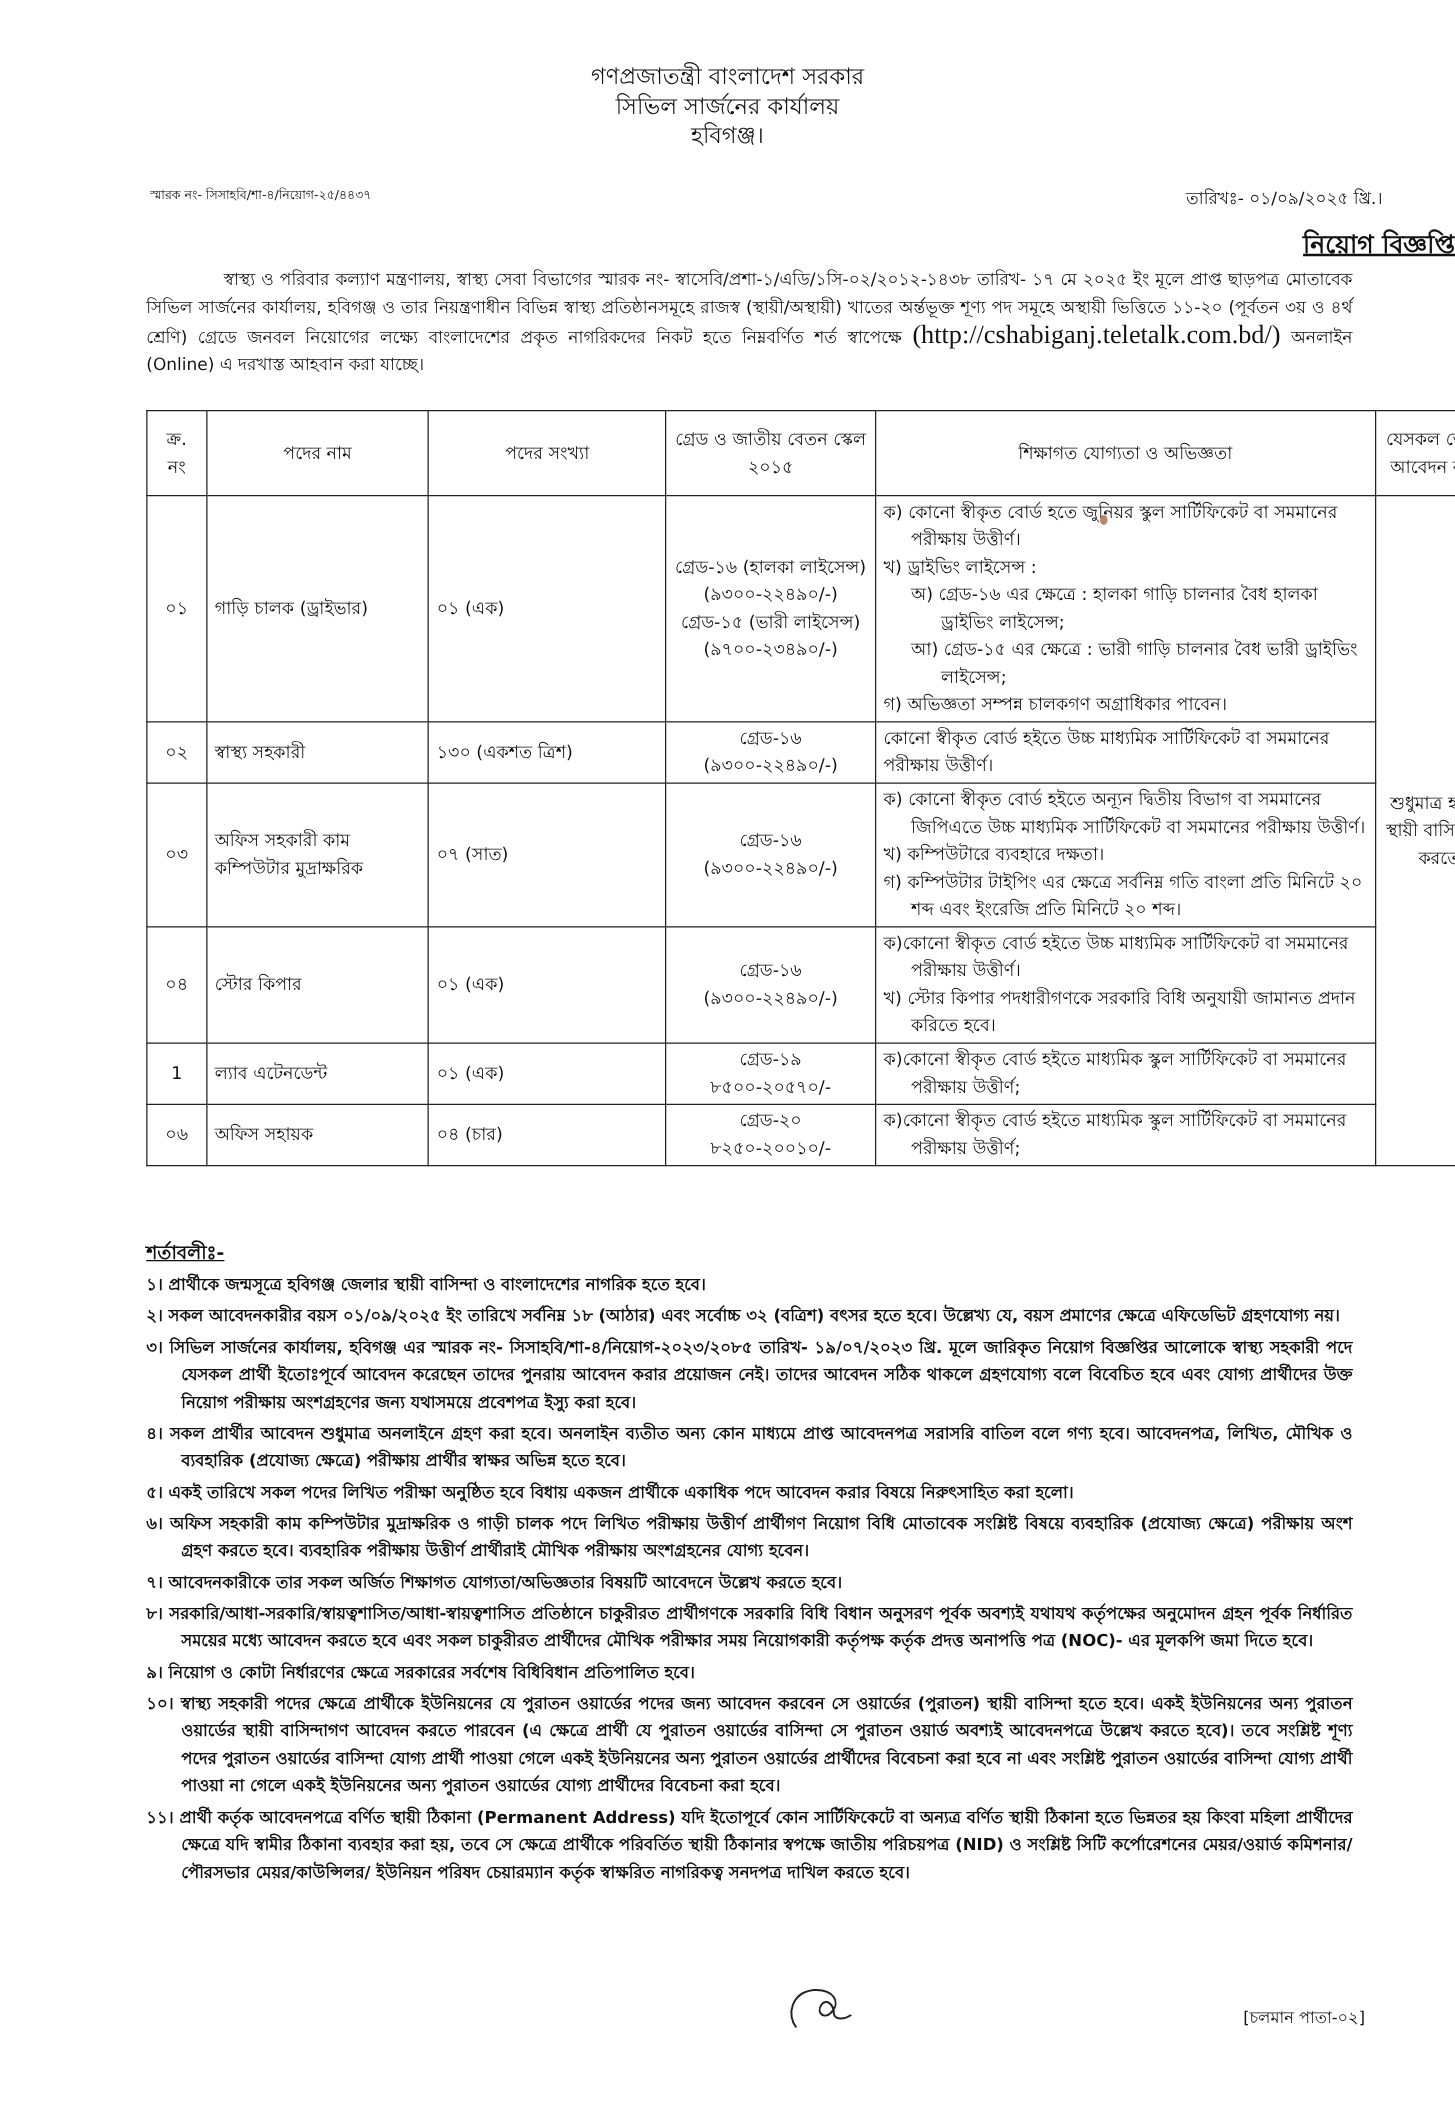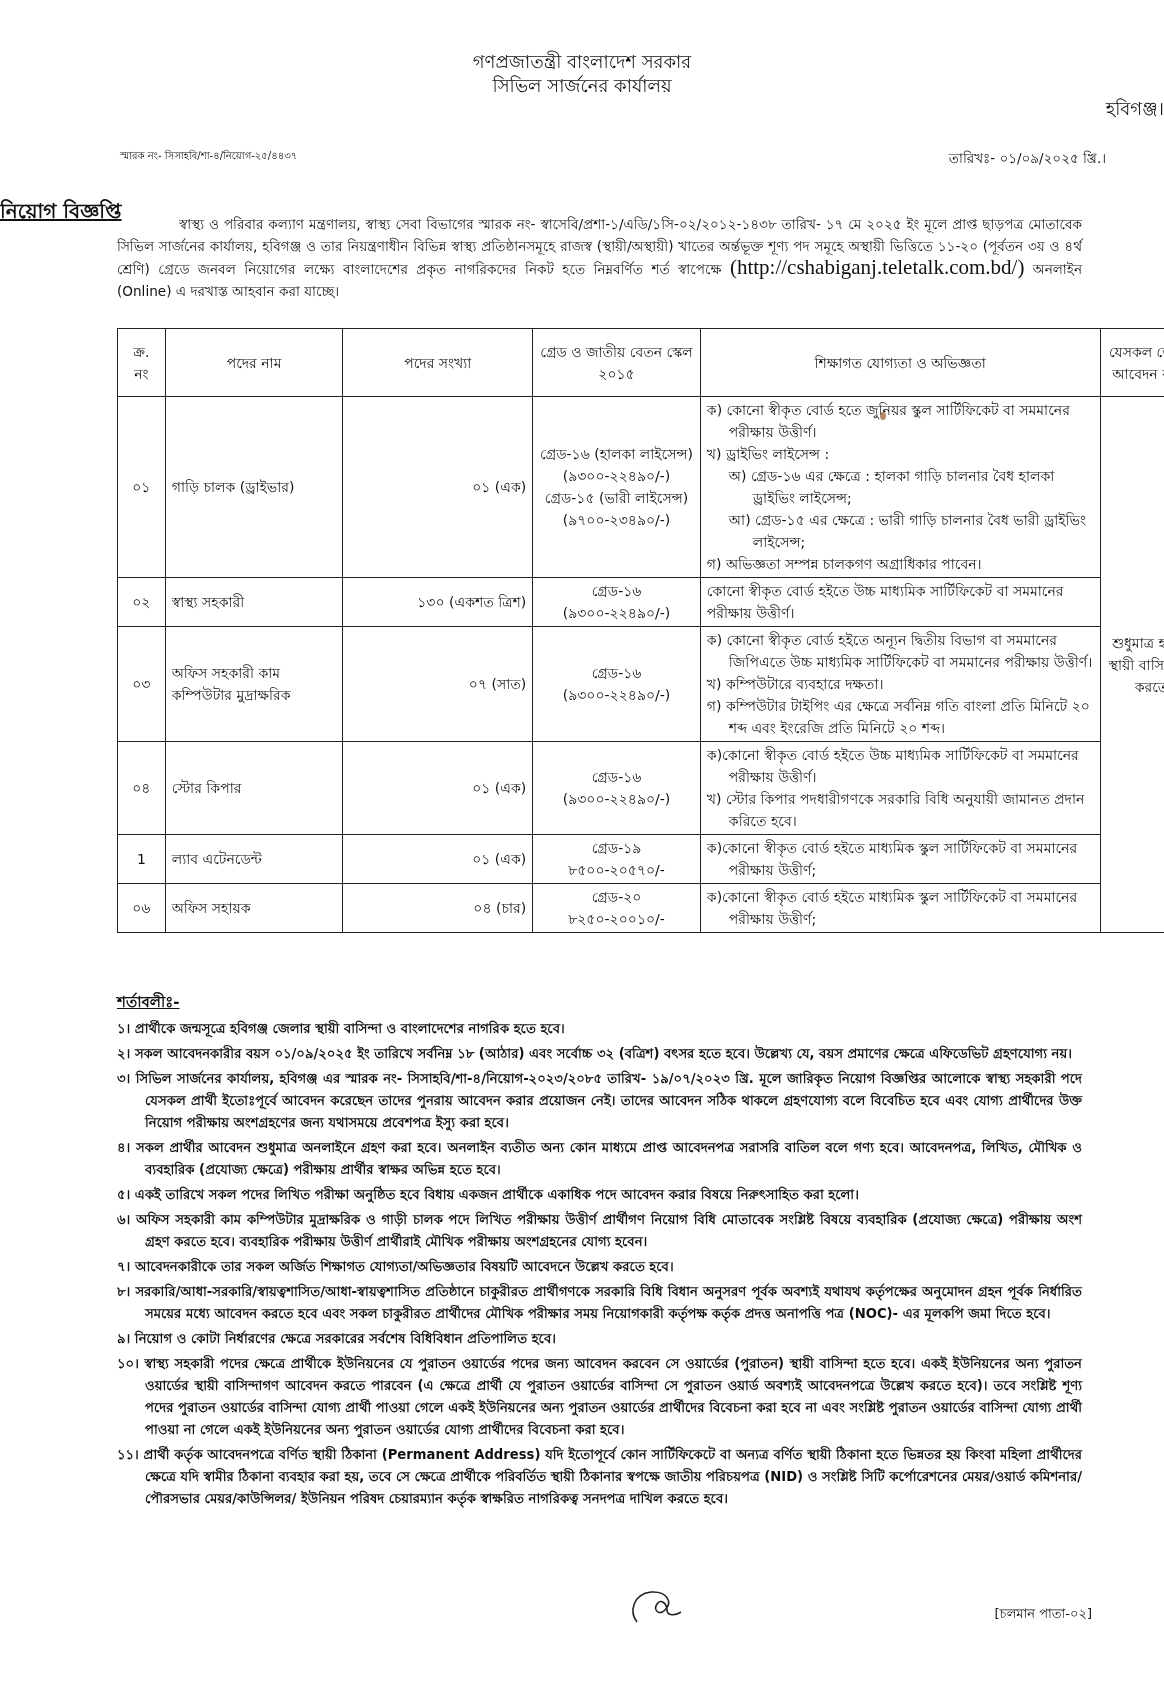--- a/index.html
+++ b/index.html
@@ -6,43 +6,43 @@
   html, body { margin: 0; padding: 0; background: #fff; }
   body {
     width: 1164px; height: 1683px; overflow: hidden;
     font-family: "DejaVu Sans", sans-serif; color: #111;
     position: relative;
   }
   .page { position: absolute; left: 0; top: 0; width: 1164px; height: 1683px; }
   .hdr { position: absolute; left: 0; right: 0; text-align: center; font-size: 18px; line-height: 23px; }
   .hdr1 { top: 50px; }
   .hdr2 { top: 74px; }
-  .hdr3 { top: 97px; text-align: right; }
+  .hdr3 { top: 97px; }
   .hdr4 { top: 118px; font-family: "Liberation Serif", serif; font-size: 20px; letter-spacing: 0.3px; }
   .memo { position: absolute; top: 148px; left: 120px; font-size: 10px; }
   .date { position: absolute; top: 148px; right: 58px; font-size: 13.5px; }
   .title {
-    position: absolute; top: 196px; left: 0; right: 0; text-align: left;
+    position: absolute; top: 180px; left: 0; right: 0; text-align: right;
     font-size: 20px; font-weight: bold; text-decoration: underline;
   }
   .intro {
     position: absolute; top: 214px; left: 117px; width: 965px;
     font-size: 13.6px; line-height: 21.5px; text-align: justify;
   }
   .intro .indent { display: inline-block; width: 62px; }
   .intro .url { font-family: "Liberation Serif", serif; font-size: 21px; }
   table.main {
     position: absolute; top: 328px; left: 117px; width: 1139px;
     border-collapse: collapse; font-size: 14px; line-height: 22px;
   }
   table.main th, table.main td { border: 1.4px solid #222; padding: 2px 6px; vertical-align: middle; }
   table.main th { font-weight: normal; text-align: center; height: 68px; }
   .c-sl { width: 43px; text-align: center; }
   .c-name { width: 160px; }
-  .c-count { width: 171px; text-align: right; }
+  .c-count { width: 171px; text-align: left; }
   .c-grade { width: 151px; text-align: center; }
   .c-qual { width: 360px; }
   .c-dist { width: 140px; text-align: center; }
   .q-line { display: block; padding-left: 22px; text-indent: -22px; }
   .q-sub { display: block; padding-left: 46px; text-indent: -24px; }
   .q-plain { display: block; }
   .conds-title {
     position: absolute; top: 990px; left: 117px; font-size: 15px; font-weight: bold; text-decoration: underline;
   }
   .conds { position: absolute; top: 1018px; left: 117px; width: 965px; font-size: 13.2px; line-height: 22px; }

